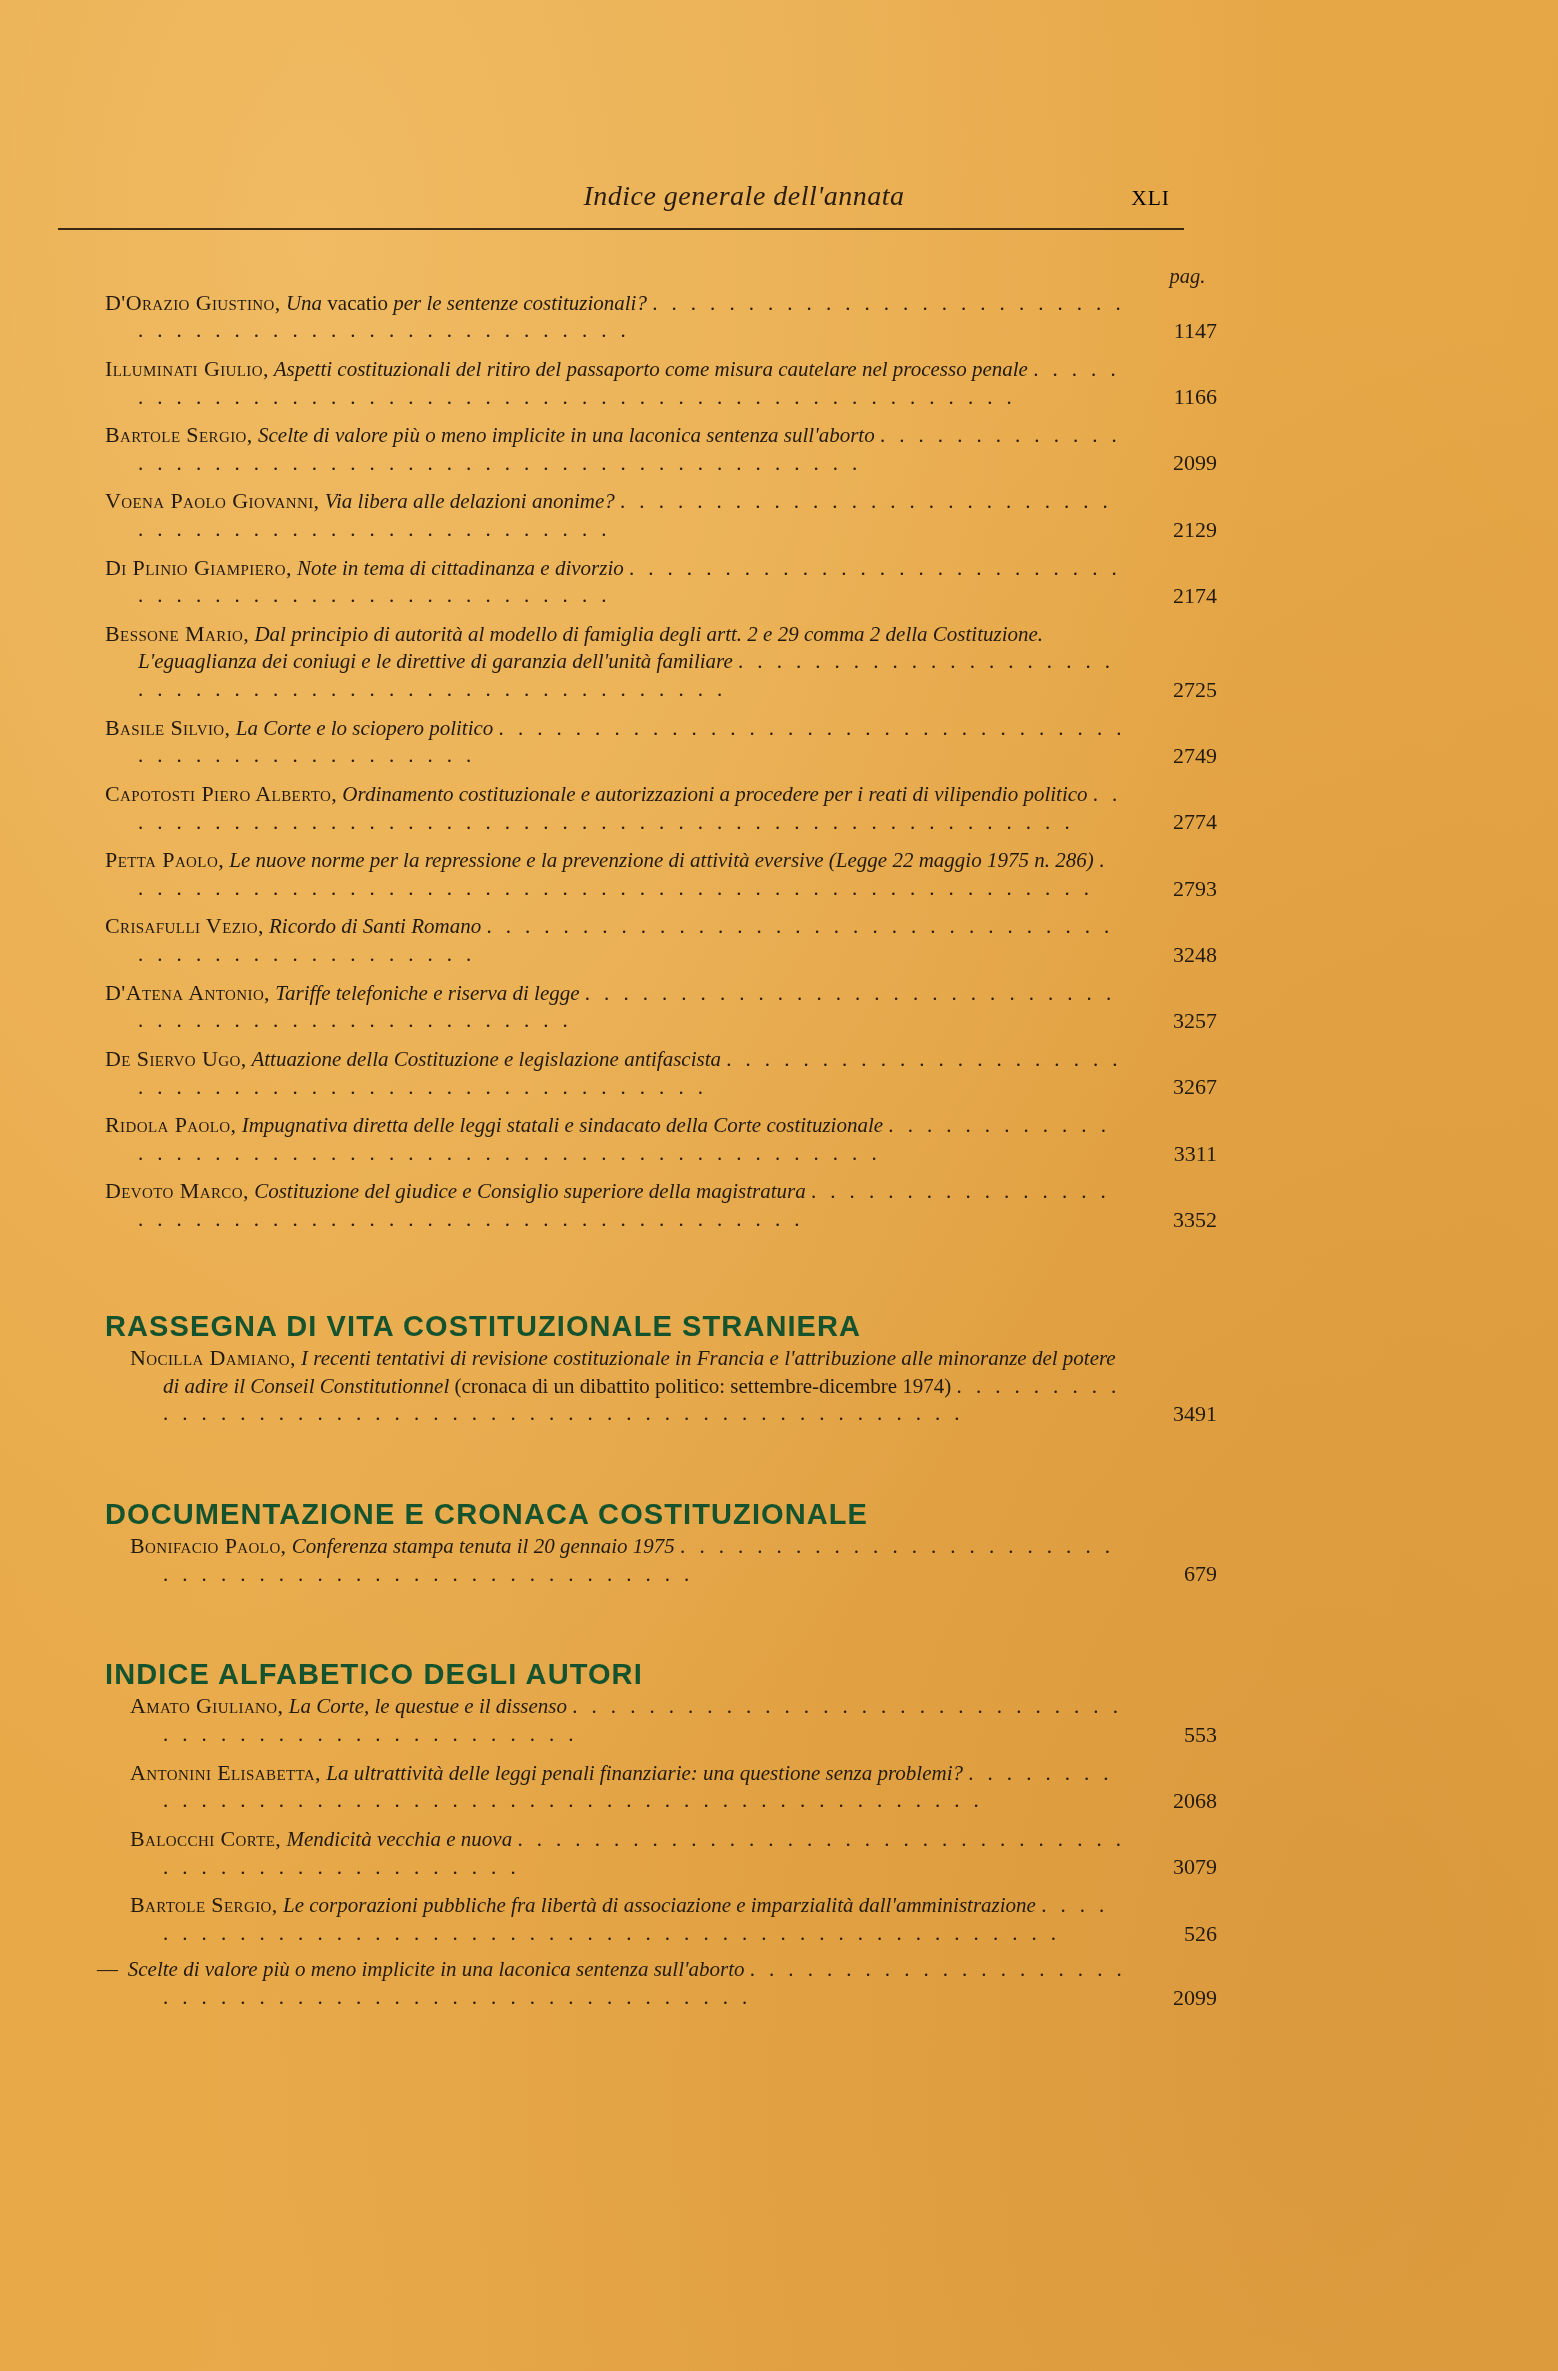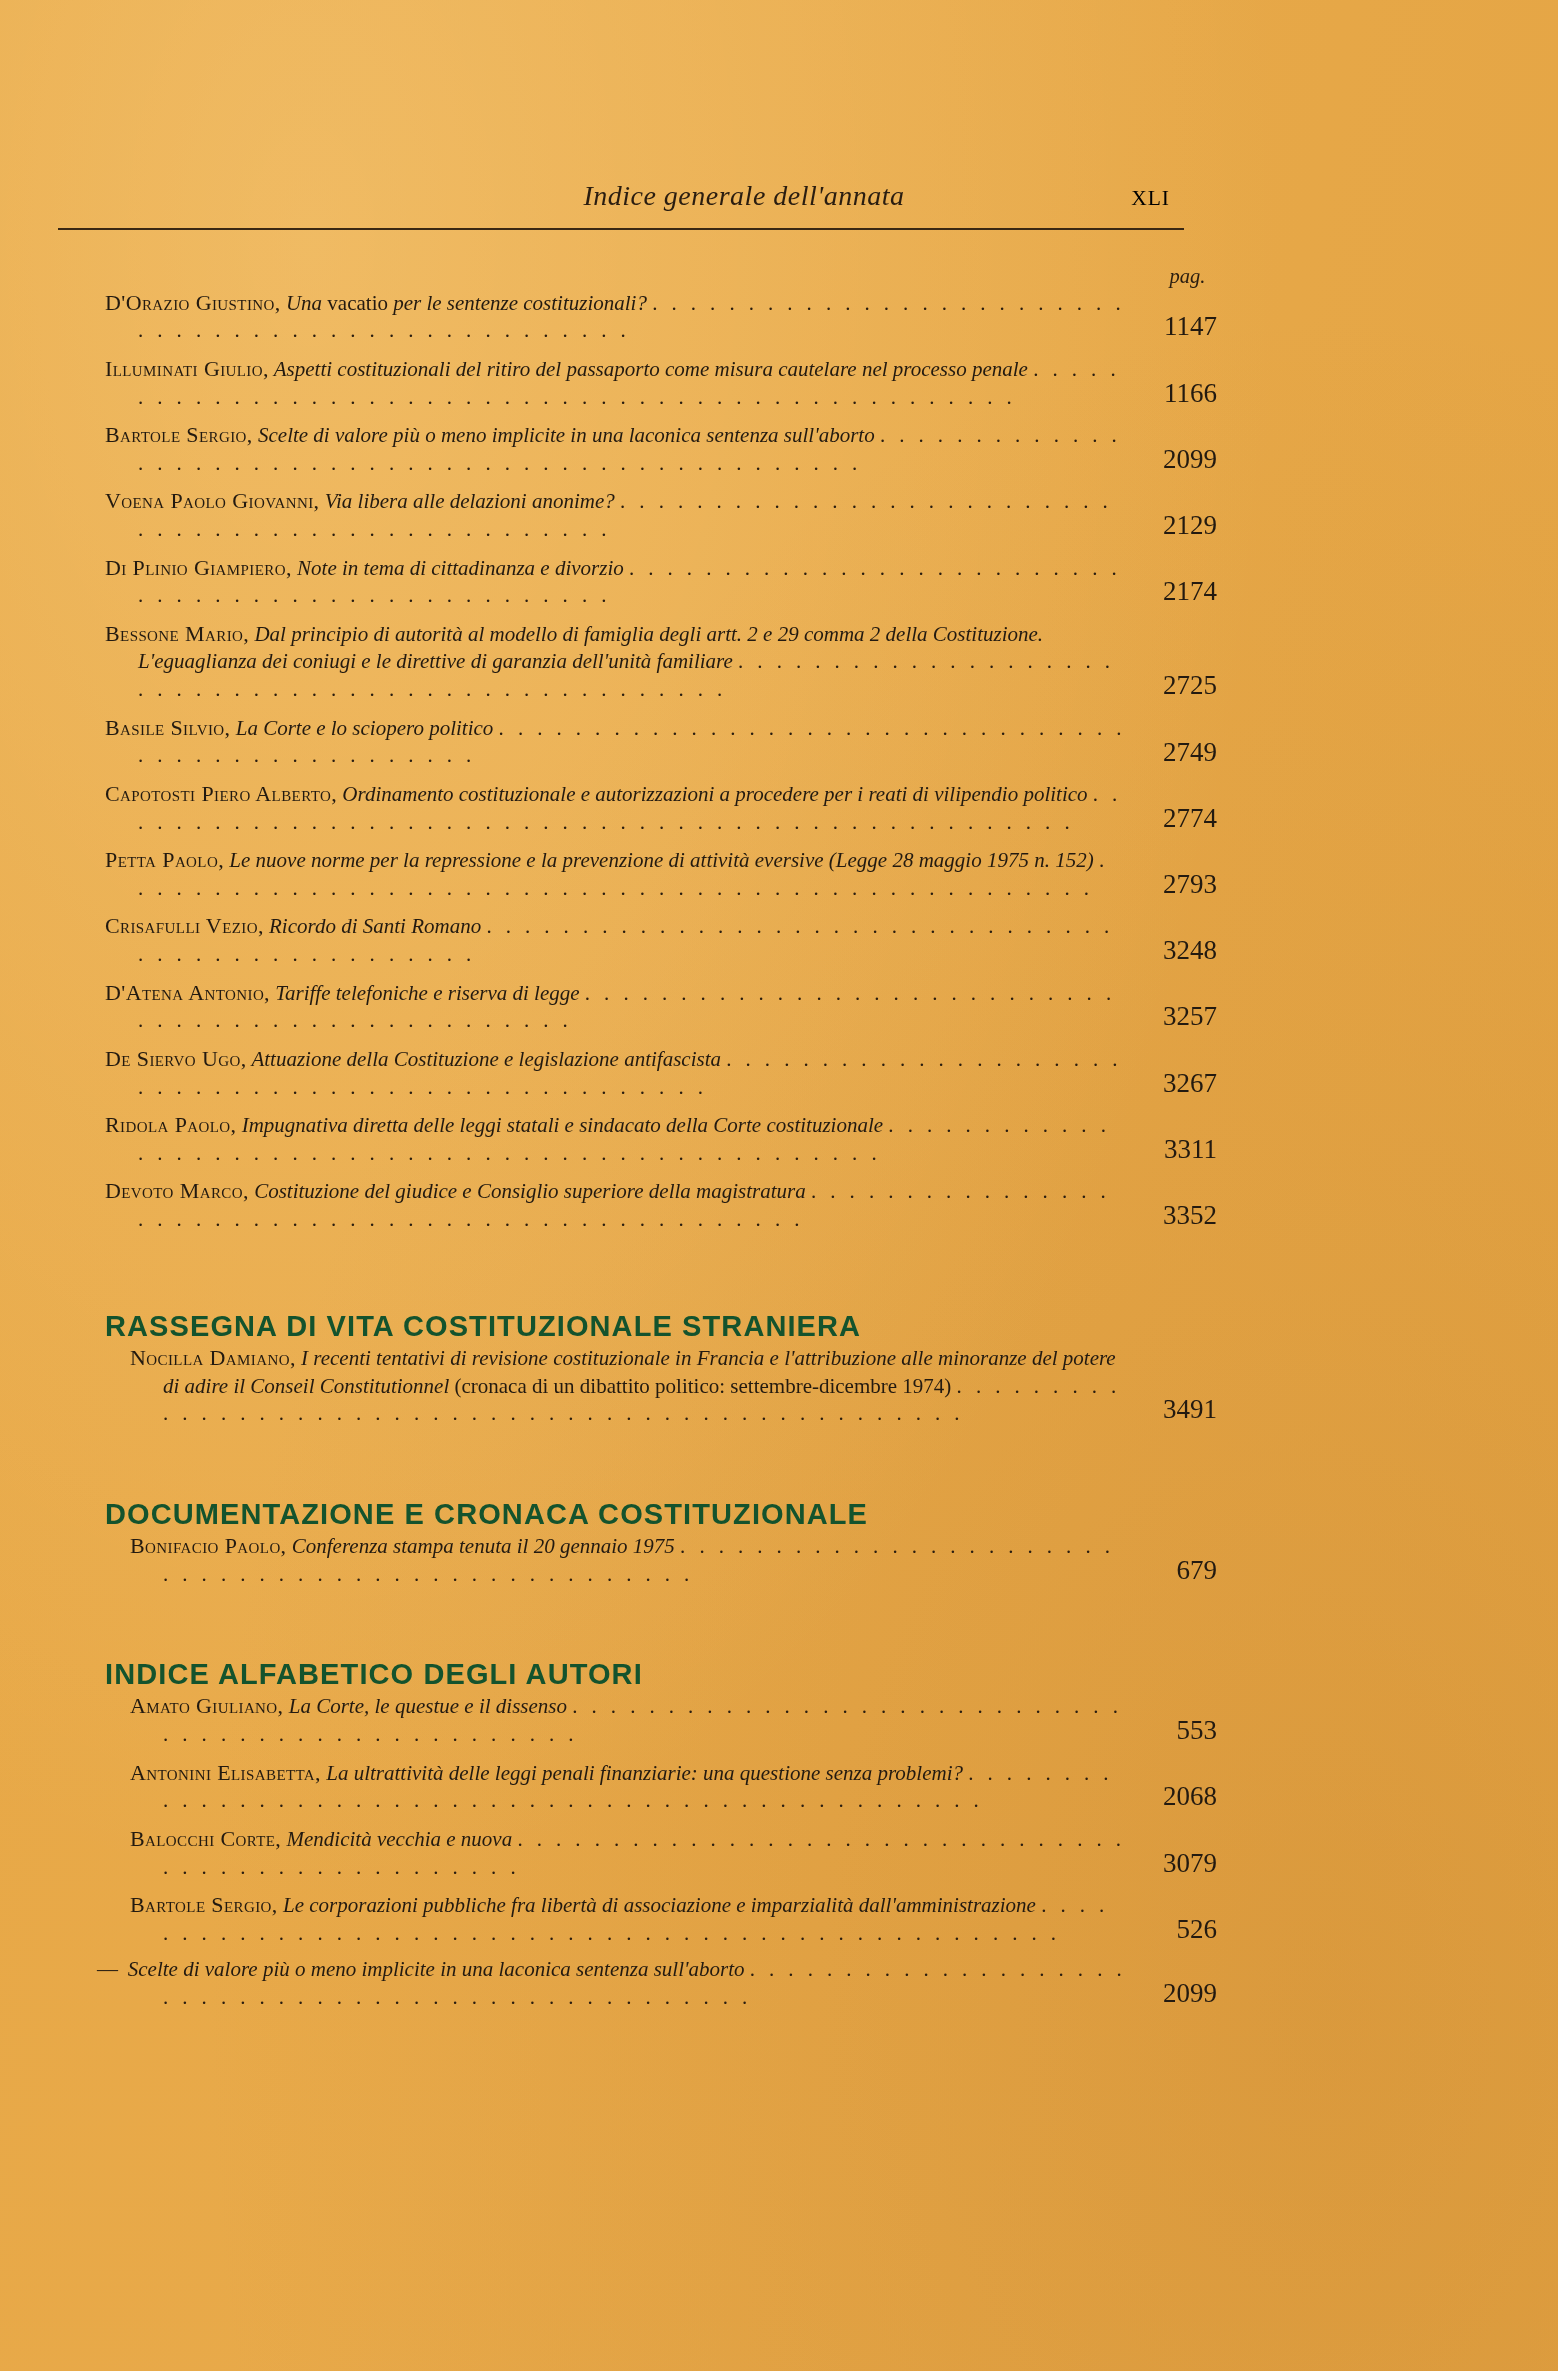--- a/index.html
+++ b/index.html
@@ -107,21 +107,21 @@
     font-style: normal;
   }
   .leader {
     letter-spacing: 4.4px;
     color: #2a1d10;
   }
   .pageno {
     position: absolute;
     right: 0;
     bottom: 0;
-    font-size: 27px;
+    font-size: 22px;
     width: 78px;
     text-align: right;
     font-family: "Liberation Serif", serif;
   }
 
   h2.section {
     text-align: left;
     font-family: "Liberation Sans", sans-serif;
     font-weight: bold;
     font-size: 29px;
@@ -181,21 +181,21 @@
         </li>
         <li class="entry">
           <span class="body"><span class="first-part"><span class="author">Basile Silvio,</span></span><span class="title"> La Corte e lo sciopero politico</span> <span class="leader"> . . . . . . . . . . . . . . . . . . . . . . . . . . . . . . . . . . . . . . . . . . . . . . . . . . .</span></span>
           <span class="pageno">2749</span>
         </li>
         <li class="entry">
           <span class="body"><span class="first-part"><span class="author">Capotosti Piero Alberto,</span></span><span class="title"> Ordinamento costituzionale e autorizzazioni a procedere per i reati di vilipendio politico</span> <span class="leader"> . . . . . . . . . . . . . . . . . . . . . . . . . . . . . . . . . . . . . . . . . . . . . . . . . . .</span></span>
           <span class="pageno">2774</span>
         </li>
         <li class="entry">
-          <span class="body"><span class="first-part"><span class="author">Petta Paolo,</span></span><span class="title"> Le nuove norme per la repressione e la prevenzione di attività eversive (Legge 28 maggio 1975 n. 152)</span> <span class="leader"> . . . . . . . . . . . . . . . . . . . . . . . . . . . . . . . . . . . . . . . . . . . . . . . . . . .</span></span>
+          <span class="body"><span class="first-part"><span class="author">Petta Paolo,</span></span><span class="title"> Le nuove norme per la repressione e la prevenzione di attività eversive (Legge 22 maggio 1975 n. 286)</span> <span class="leader"> . . . . . . . . . . . . . . . . . . . . . . . . . . . . . . . . . . . . . . . . . . . . . . . . . . .</span></span>
           <span class="pageno">2793</span>
         </li>
         <li class="entry">
           <span class="body"><span class="first-part"><span class="author">Crisafulli Vezio,</span></span><span class="title"> Ricordo di Santi Romano</span> <span class="leader"> . . . . . . . . . . . . . . . . . . . . . . . . . . . . . . . . . . . . . . . . . . . . . . . . . . .</span></span>
           <span class="pageno">3248</span>
         </li>
         <li class="entry">
           <span class="body"><span class="first-part"><span class="author">D'Atena Antonio,</span></span><span class="title"> Tariffe telefoniche e riserva di legge</span> <span class="leader"> . . . . . . . . . . . . . . . . . . . . . . . . . . . . . . . . . . . . . . . . . . . . . . . . . . .</span></span>
           <span class="pageno">3257</span>
         </li>

